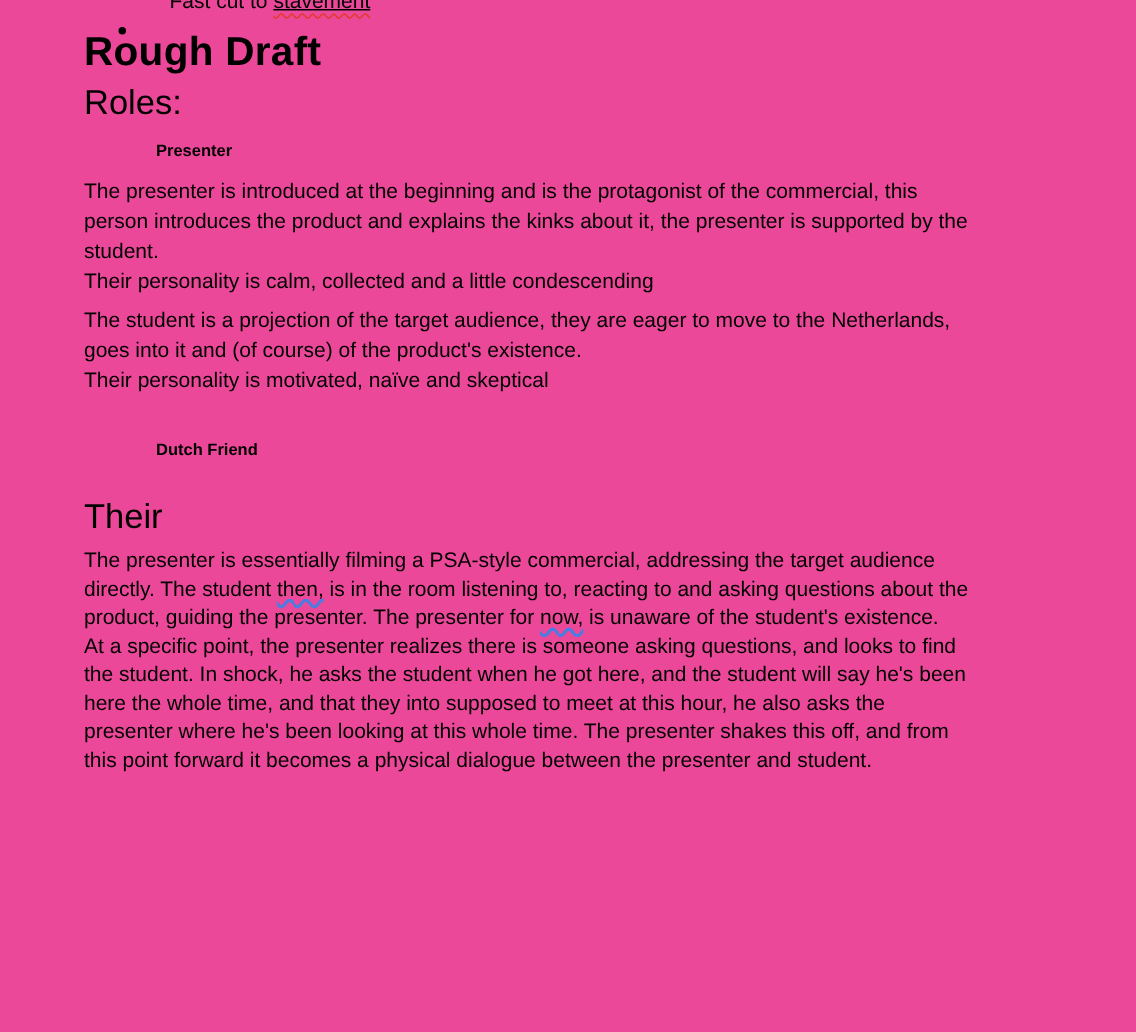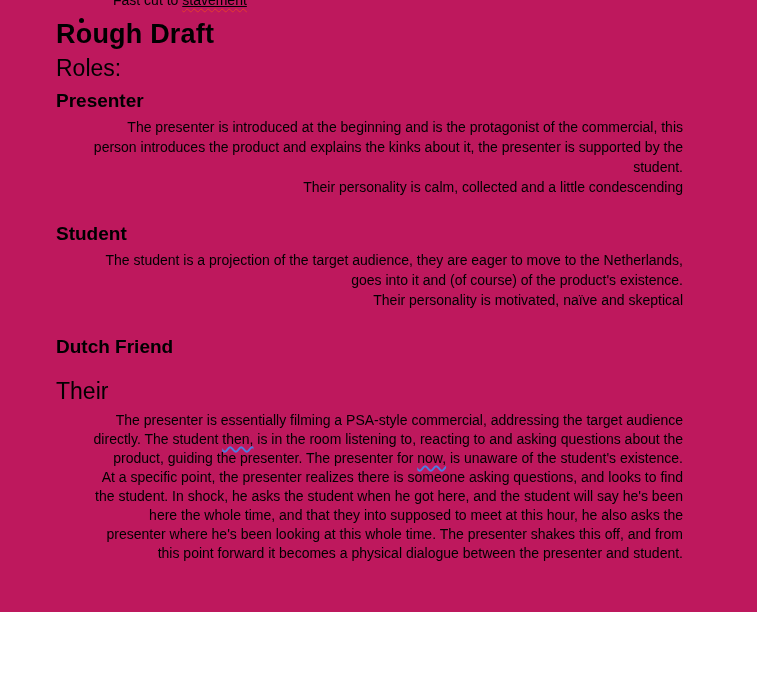--- a/index.html
+++ b/index.html
@@ -1,21 +1,21 @@
 <!DOCTYPE html>
 <html><head>
 <meta charset="utf-8">
 <style>
   * { margin: 0; padding: 0; box-sizing: border-box; }
   html, body { background: #ffffff; }
   .page {
     position: relative;
     width: 757px;
-    height: 612px;
-    background: #be185d;
+    height: 688px;
+    background: #ec4899;
     overflow: hidden;
     font-family: "Liberation Sans", sans-serif;
     color: #000000;
   }
   .content {
     padding-left: 56px;
     padding-right: 74px;
   }
   
   .list { padding-left: 0; }
@@ -57,30 +57,30 @@
     letter-spacing: 0.2px;
   }
   .h-large {
     margin-top: 3px;
     font-size: 23px;
     line-height: 28px;
     font-weight: 400;
   }
   .h-sub {
     margin-top: 9px;
-    font-size: 19px;
+    font-size: 11px;
     line-height: 20px;
     font-weight: 700;
+    margin-left: 48px;
   }
   .para { margin-top: 6px; }
   .tl {
     font-size: 14px;
     line-height: 20px;
     white-space: nowrap;
-    text-align: right;
   }
   .idea-para .tl { line-height: 19px; }
   .gap-section { margin-top: 27px; }
   .gap-idea { margin-top: 20px; }
 </style>
 </head>
 <body>
 
 <div class="page">
   <div class="content">
@@ -99,21 +99,20 @@
     <div class="h-large">Roles:</div>
 
     <div class="h-sub">Presenter</div>
     <div class="para">
       <div class="tl">The presenter is introduced at the beginning and is the protagonist of the commercial, this</div>
       <div class="tl">person introduces the product and explains the kinks about it, the presenter is supported by the</div>
       <div class="tl">student.</div>
       <div class="tl">Their personality is calm, collected and a little condescending</div>
     </div>
 
-    <div class="h-sub gap-section">Student</div>
     <div class="para">
       <div class="tl">The student is a projection of the target audience, they are eager to move to the Netherlands,</div>
       <div class="tl">goes into it and (of course) of the product's existence.</div>
       <div class="tl">Their personality is motivated, naïve and skeptical</div>
     </div>
 
     <div class="h-sub gap-section">Dutch Friend</div>
 
     <div class="h-large gap-idea">Their</div>
     <div class="para idea-para">

